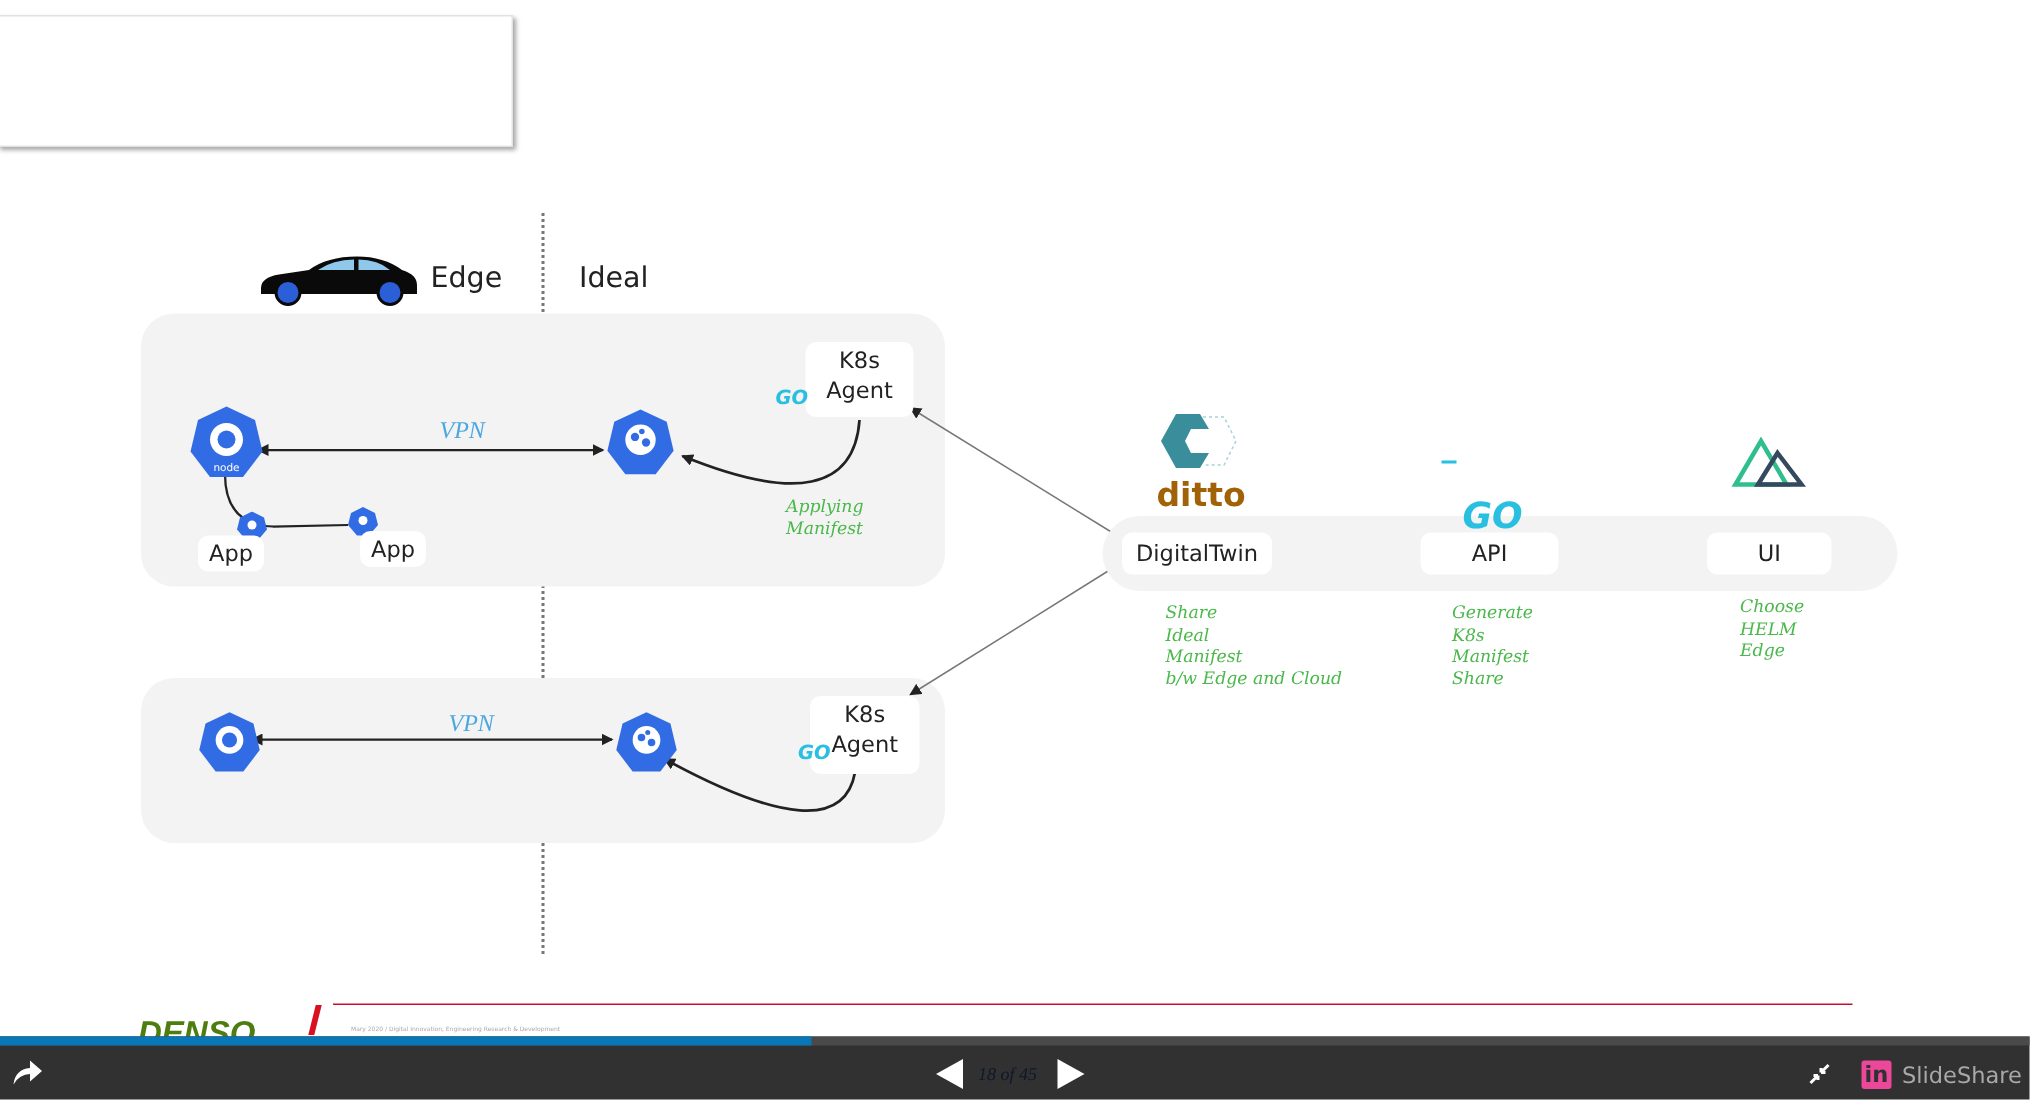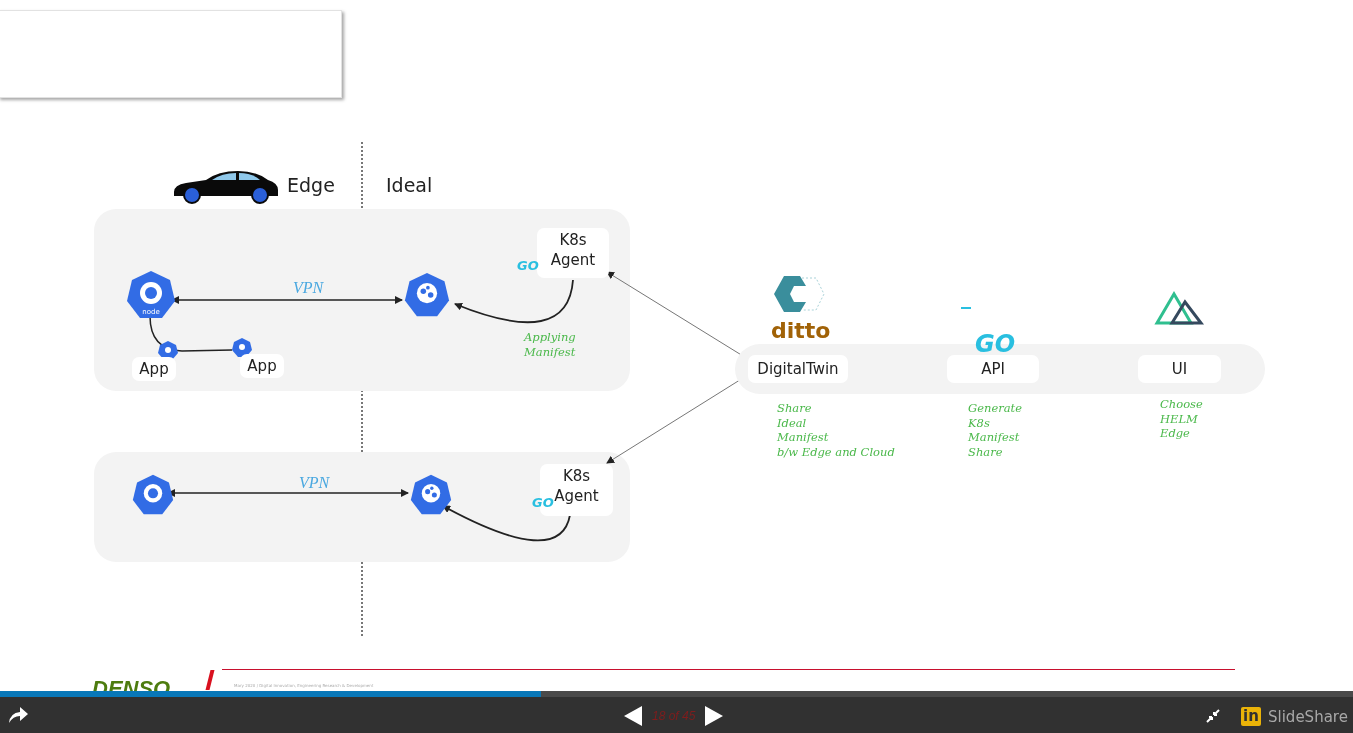--- a/index.html
+++ b/index.html
@@ -11,21 +11,21 @@
   .divider { left:361px; top:142px; width:0; height:494px; border-left:2px dotted #777; }
   .panel { background:#f3f3f3; border-radius:22px; }
   .lbl { font-size:19px; color:#222; }
   .node-box { background:#fff; border-radius:7px; text-align:center; color:#222; font-size:15px; line-height:20px; }
   .green { color:#4ab84a; font-family:"DejaVu Serif", serif; font-style:italic; font-size:11.5px; line-height:14.5px; }
   .vpn { color:#4aa8e0; font-family:Liberation Serif, serif; font-style:italic; font-size:16px; }
   .go { color:#29bfe0; font-weight:bold; font-style:italic; font-family:"DejaVu Sans", sans-serif;margin-top:36px; }
   .bar { left:0; top:691px; width:1353px; height:42px; background:#313131; }
   .prog-track { left:0; top:691px; width:1353px; height:6px; background:#4a4a4a; }
   .prog-fill { left:0; top:691px; height:6px; background:#0877b8; }
-  .pager { left:652px; top:709px; font-size:12px; color:#7f1d1d; font-style:italic; font-family:Liberation Sans, sans-serif; }
+  .pager { left:652px; top:709px; font-size:12px; color:#0f172a; font-style:italic; font-family:Liberation Serif, serif; }
 </style>
 </head>
 <body>
 
 <div class="slide">
 
   <div class="abs title-box"></div>
 
   <svg class="abs" style="left:172px;top:168px" width="108" height="36" viewBox="0 0 108 36">
     <path d="M2 24 Q2 17 14 15 L34 12 Q46 3 66 3 Q84 3 96 12 Q106 15 106 22 L106 28 L2 28 Z" fill="#0a0a0a"></path>
@@ -174,14 +174,14 @@
   <path d="M19 1 L19 21 L1 11 Z" fill="#fff"></path>
 </svg>
 <div class="abs pager">18 of 45</div>
 <svg class="abs" style="left:704px;top:705px;cursor:pointer" width="20" height="22" viewBox="0 0 20 22">
   <path d="M1 1 L1 21 L19 11 Z" fill="#fff"></path>
 </svg>
 
 <svg class="abs" style="left:1206px;top:709px;cursor:pointer" width="14" height="14" viewBox="0 0 14 14">
   <path d="M13 1 L8 6 M8 6 L8 3 M8 6 L11 6 M1 13 L6 8 M6 8 L6 11 M6 8 L3 8" stroke="#fff" stroke-width="2" fill="none"></path>
 </svg>
-<div class="abs" style="left:1241px;top:707px;width:20px;height:19px;background:#eab308;color:#313131;font-weight:bold;font-size:15px;line-height:19px;text-align:center;border-radius:2px">in</div>
+<div class="abs" style="left:1241px;top:707px;width:20px;height:19px;background:#ec4899;color:#313131;font-weight:bold;font-size:15px;line-height:19px;text-align:center;border-radius:2px">in</div>
 <div class="abs" style="left:1268px;top:708px;font-size:15px;color:#a8a8a8">SlideShare</div>
 
 </body></html>

